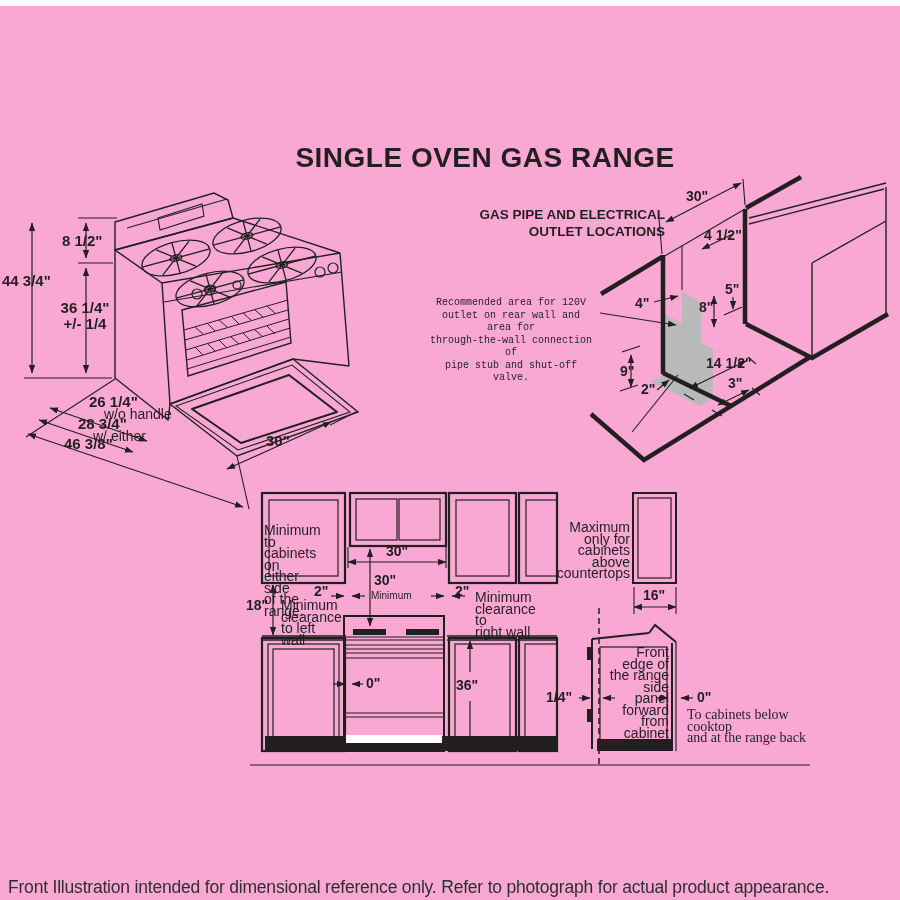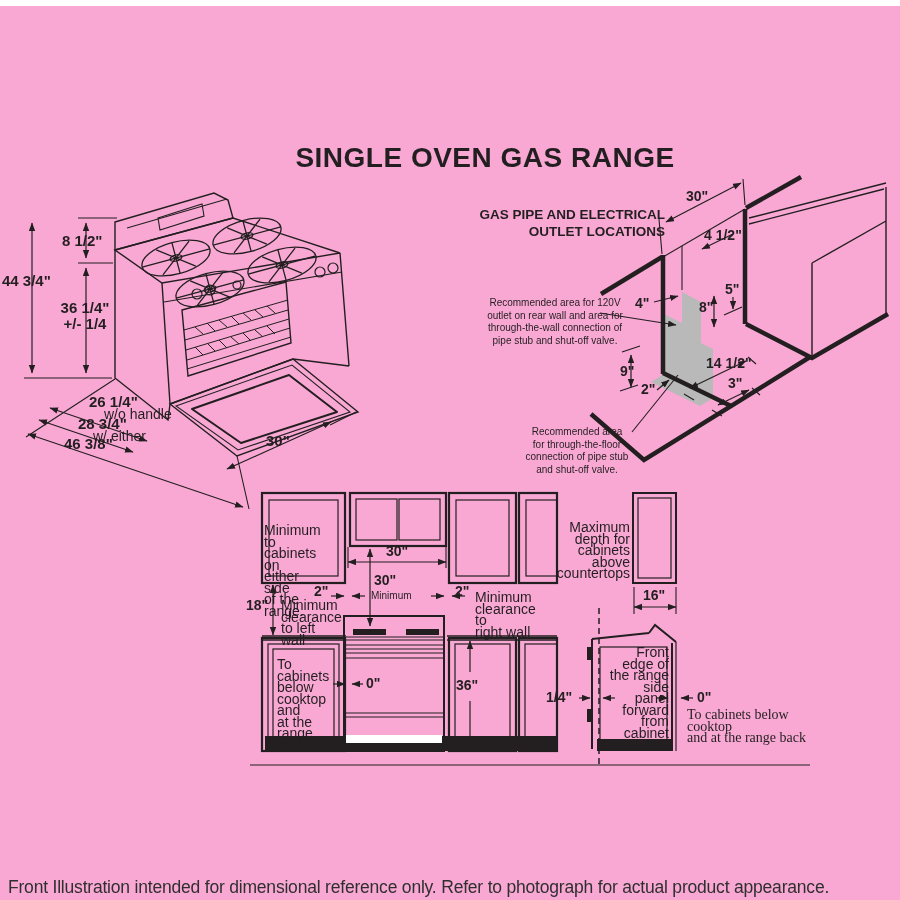--- a/index.html
+++ b/index.html
@@ -239,55 +239,46 @@
 
 <div class="lbl" style="left:686px;top:183px;font-size:14px;">30"</div>
 <div class="lbl" style="left:704px;top:222px;font-size:14px;">4 1/2"</div>
 <div class="lbl" style="left:725px;top:276px;font-size:14px;">5"</div>
 <div class="lbl" style="left:635px;top:290px;font-size:14px;">4"</div>
 <div class="lbl" style="left:699px;top:294px;font-size:14px;">8"</div>
 <div class="lbl" style="left:620px;top:358px;font-size:14px;">9"</div>
 <div class="lbl" style="left:641px;top:376px;font-size:14px;">2"</div>
 <div class="lbl" style="left:706px;top:350px;font-size:14px;">14 1/2"</div>
 <div class="lbl" style="left:728px;top:370px;font-size:14px;">3"</div>
-<div class="note" style="left:472px;top:291px;width:166px;">Recommended area for 120V
+<div class="note" style="left:428px;top:291px;width:166px;font-family:Liberation Mono, monospace;">Recommended area for 120V
 outlet on rear wall and area for
 through-the-wall connection of
 pipe stub and shut-off valve.</div>
-<div class="note" style="left:524px;top:420px;width:106px;">Recommended area
-for through-the-floor
-connection of pipe stub
-and shut-off valve.</div>
 
 <div class="lbl sm" style="left:264px;top:519px;width:62px;">Minimum to
 cabinets on
 either side
 of the range.</div>
 <div class="lbl ctr" style="left:382px;top:538px;width:30px;font-size:14px;">30"</div>
 <div class="lbl" style="left:374px;top:567px;font-size:14px;">30"</div>
 <div class="lbl sm" style="left:371px;top:584px;font-size:10px;">Minimum</div>
 <div class="lbl" style="left:314px;top:578px;font-size:14px;">2"</div>
 <div class="lbl" style="left:455px;top:578px;font-size:14px;">2"</div>
 <div class="lbl" style="left:246px;top:592px;font-size:14px;">18"</div>
 <div class="lbl sm" style="left:281px;top:594px;width:60px;">Minimum
 clearance
 to left wall</div>
 <div class="lbl sm" style="left:475px;top:586px;width:64px;">Minimum
 clearance to
 right wall</div>
-<div class="lbl sm" style="left:277px;top:653px;width:60px;">To cabinets
-below
-cooktop and
-at the range
-back</div>
 <div class="lbl" style="left:366px;top:670px;font-size:14px;">0"</div>
 <div class="lbl" style="left:456px;top:672px;font-size:14px;">36"</div>
 
 <div class="lbl sm rt" style="left:552px;top:516px;width:78px;">Maximum
-depth for
+only for
 cabinets above
 countertops</div>
 <div class="lbl" style="left:643px;top:582px;font-size:14px;">16"</div>
 <div class="lbl sm" style="left:605px;top:641px;width:64px;text-align:right;">Front edge of
 the range side
 panel forward
 from cabinet</div>
 <div class="lbl" style="left:546px;top:684px;font-size:14px;">1/4"</div>
 <div class="lbl" style="left:697px;top:684px;font-size:14px;">0"</div>
 <div class="lbl sm" style="left:687px;top:703px;width:134px;font-family:Liberation Serif, serif;">To cabinets below cooktop

